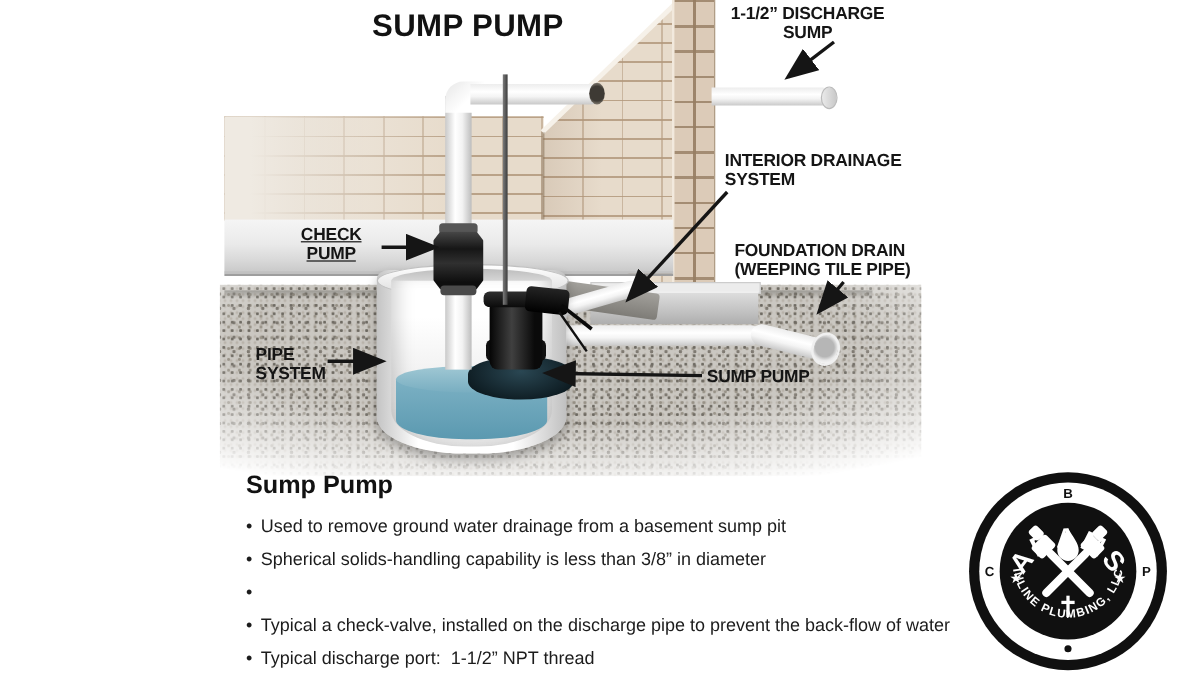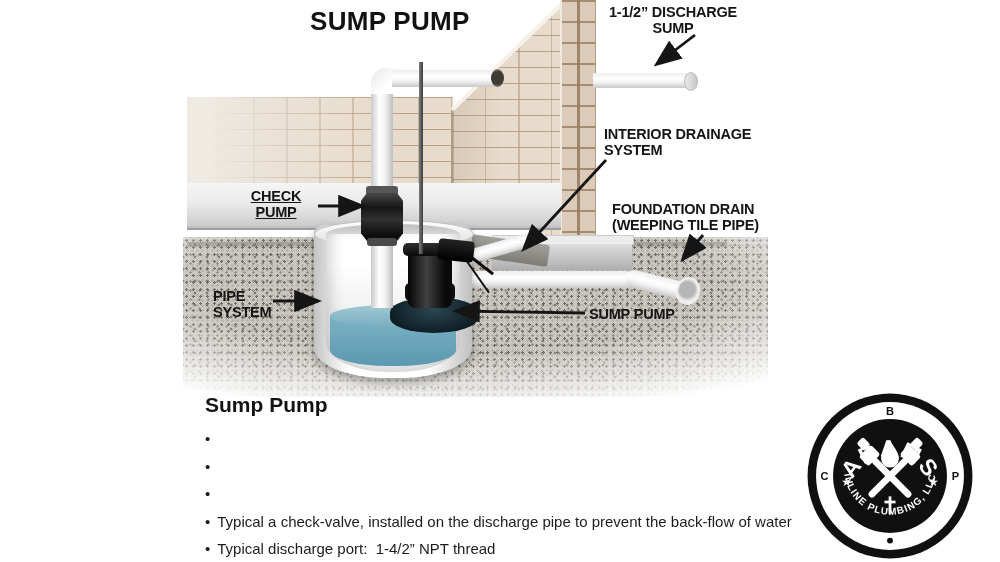--- a/index.html
+++ b/index.html
@@ -148,34 +148,36 @@
     <div>PIPE</div>
     <div>SYSTEM</div>
   </div>
 
   <div class="abs lbl" style="left:589px;top:306px;">SUMP PUMP</div>
 
   <div class="abs" style="left:205px;top:393px;width:655px;">
     <div class="info-heading">Sump Pump</div>
     <div class="bullet-row">
       <span class="bullet-dot">•</span>
-    </div>
-    <div class="bullet-row">
-      <span class="bullet-dot">•</span>
+      <span class="bullet-text">Used to remove ground water drainage from a basement sump pit</span>
+    </div>
+    <div class="bullet-row">
+      <span class="bullet-dot">•</span>
+      <span class="bullet-text">Spherical solids-handling capability is less than 3/8” in diameter</span>
     </div>
     <div class="bullet-row">
       <span class="bullet-dot">•</span>
     </div>
     <div class="bullet-row">
       <span class="bullet-dot">•</span>
       <span class="bullet-text">Typical a check-valve, installed on the discharge pipe to prevent the back-flow of water</span>
     </div>
     <div class="bullet-row">
       <span class="bullet-dot">•</span>
-      <span class="bullet-text">Typical discharge port:  1-4/2” NPT thread</span>
+      <span class="bullet-text">Typical discharge port:  1-1/2” NPT thread</span>
     </div>
   </div>
 
   <svg class="abs" style="left:805px;top:391px;" width="170" height="170" viewBox="-100 -100 200 200">
     <circle cx="0" cy="0" r="97" fill="#101010"></circle>
     <circle cx="0" cy="0" r="87" fill="#ffffff"></circle>
     <circle cx="0" cy="0" r="67" fill="#101010"></circle>
 
     <text x="0" y="-72" text-anchor="middle" font-size="13" font-weight="bold" fill="#101010" font-family="Liberation Sans, sans-serif">B</text>
     <text x="-77" y="5" text-anchor="middle" font-size="13" font-weight="bold" fill="#101010" font-family="Liberation Sans, sans-serif">C</text>

